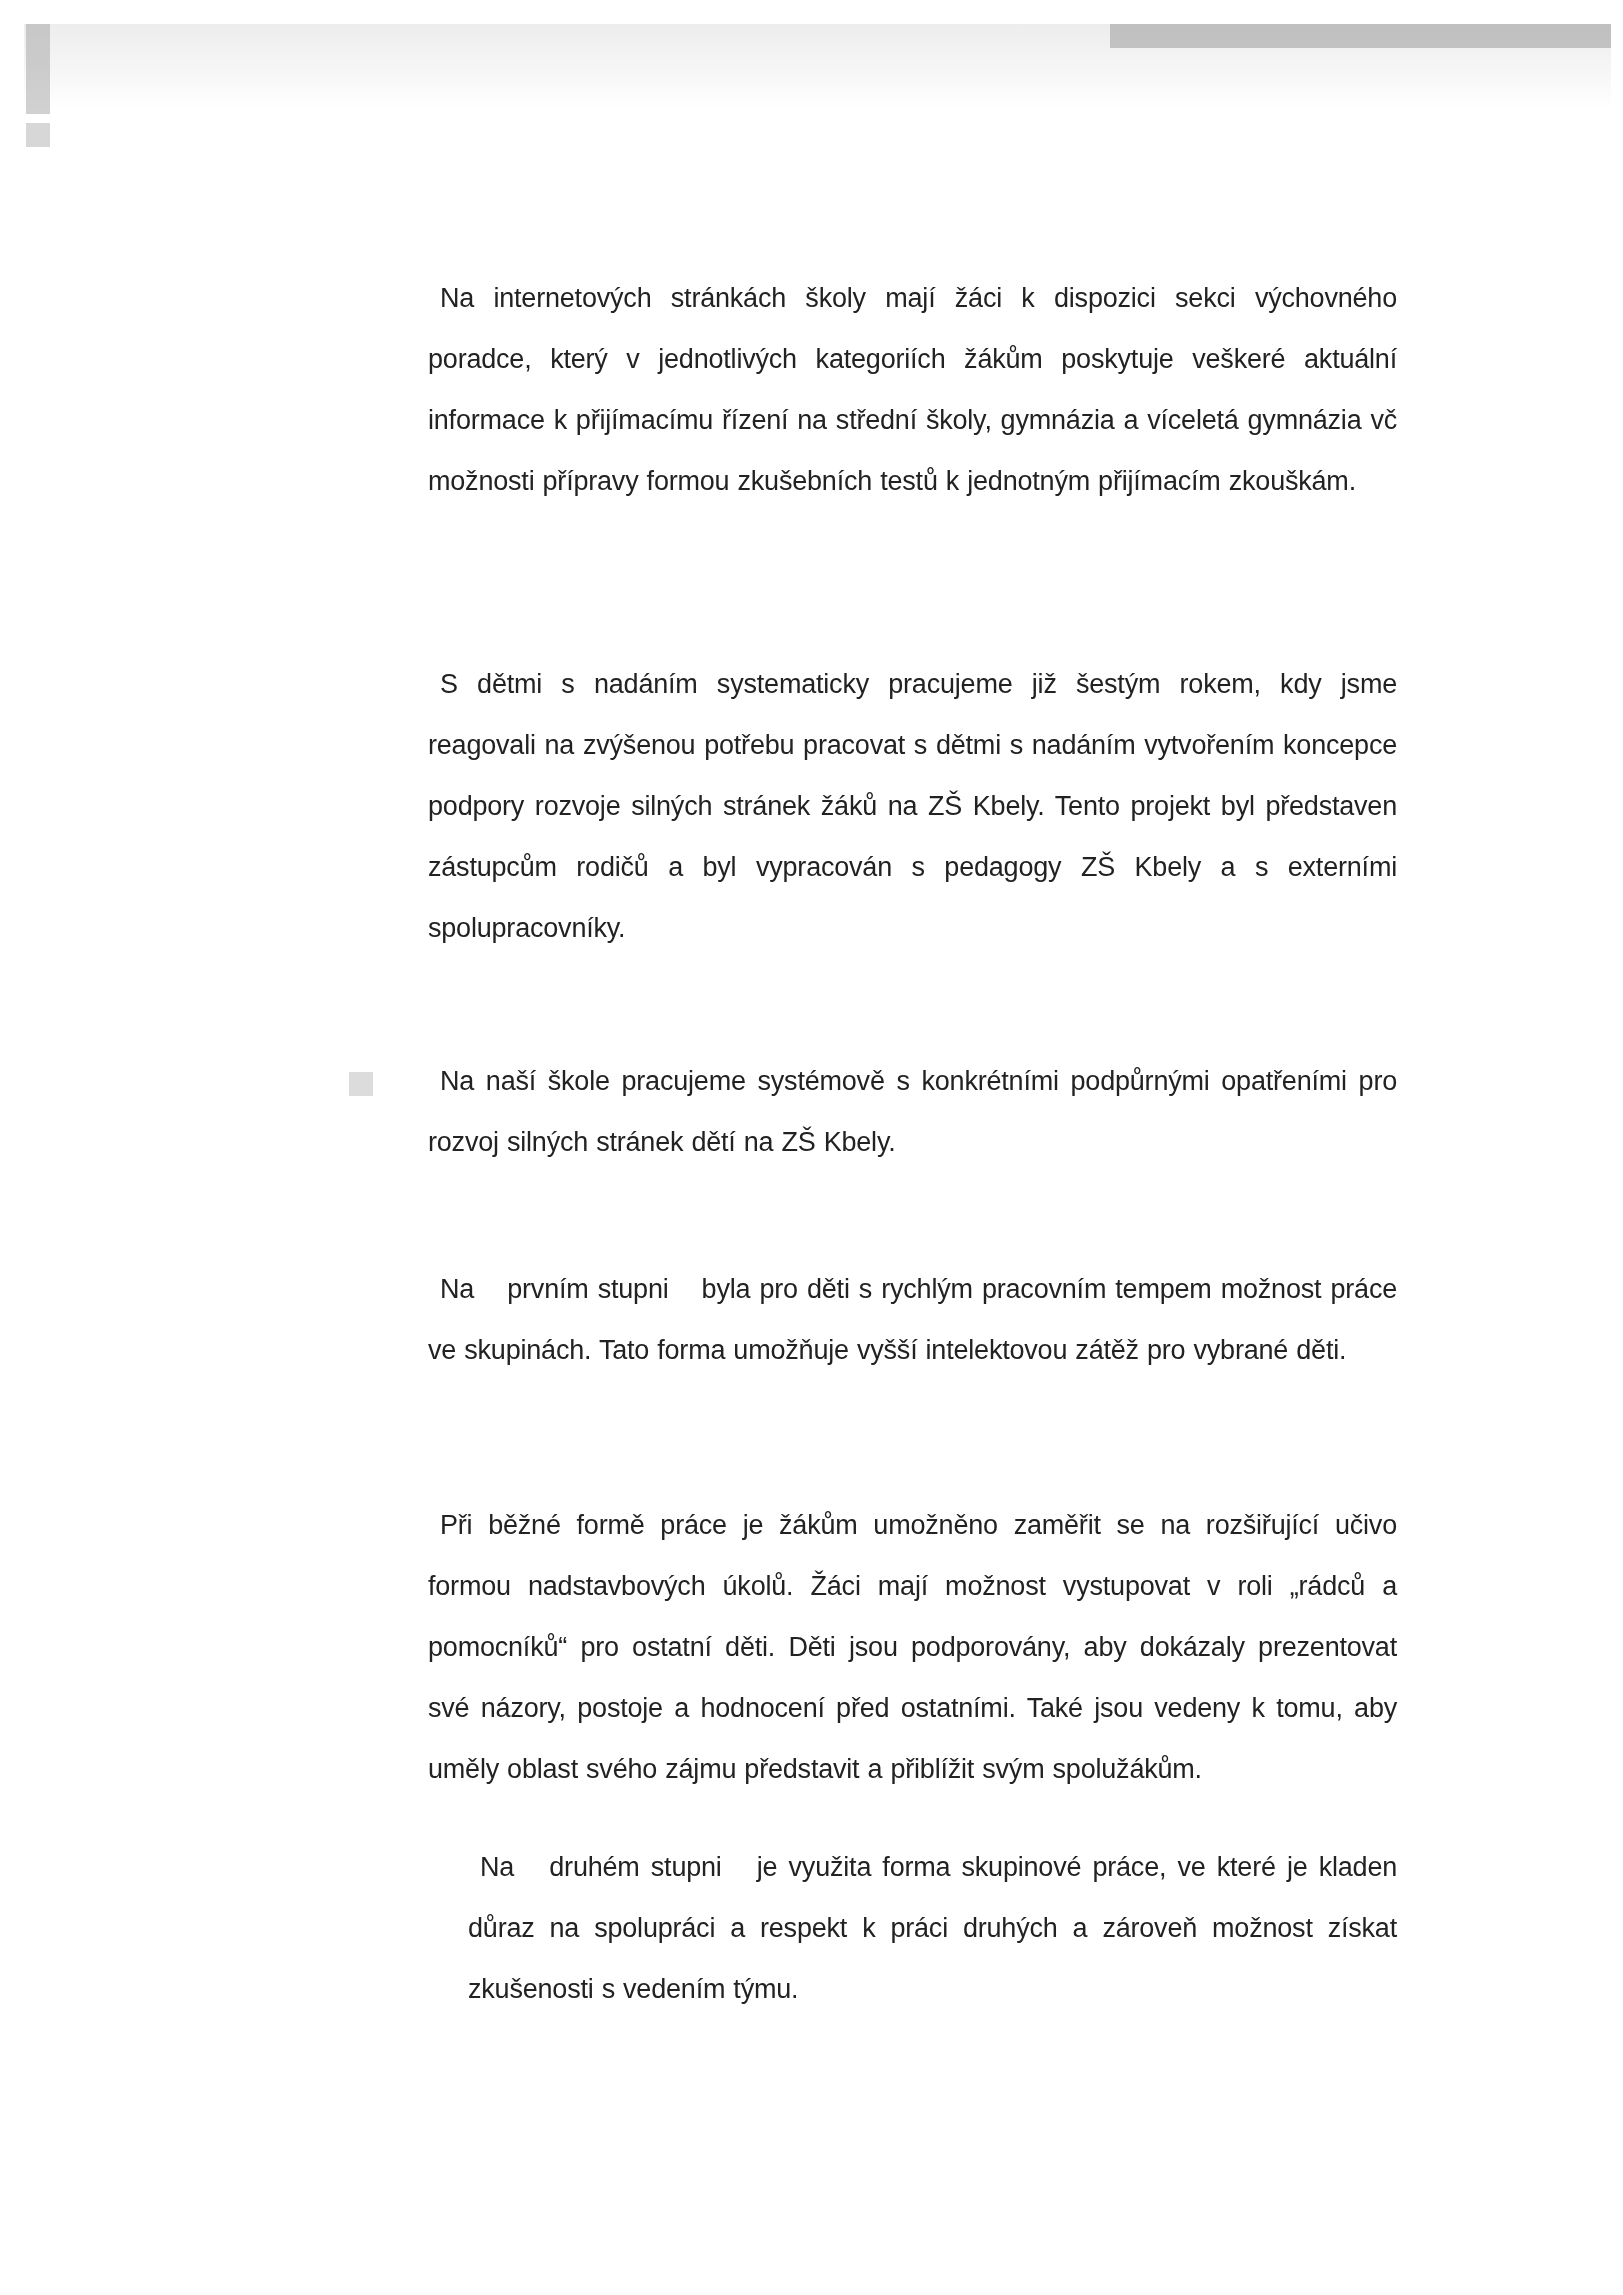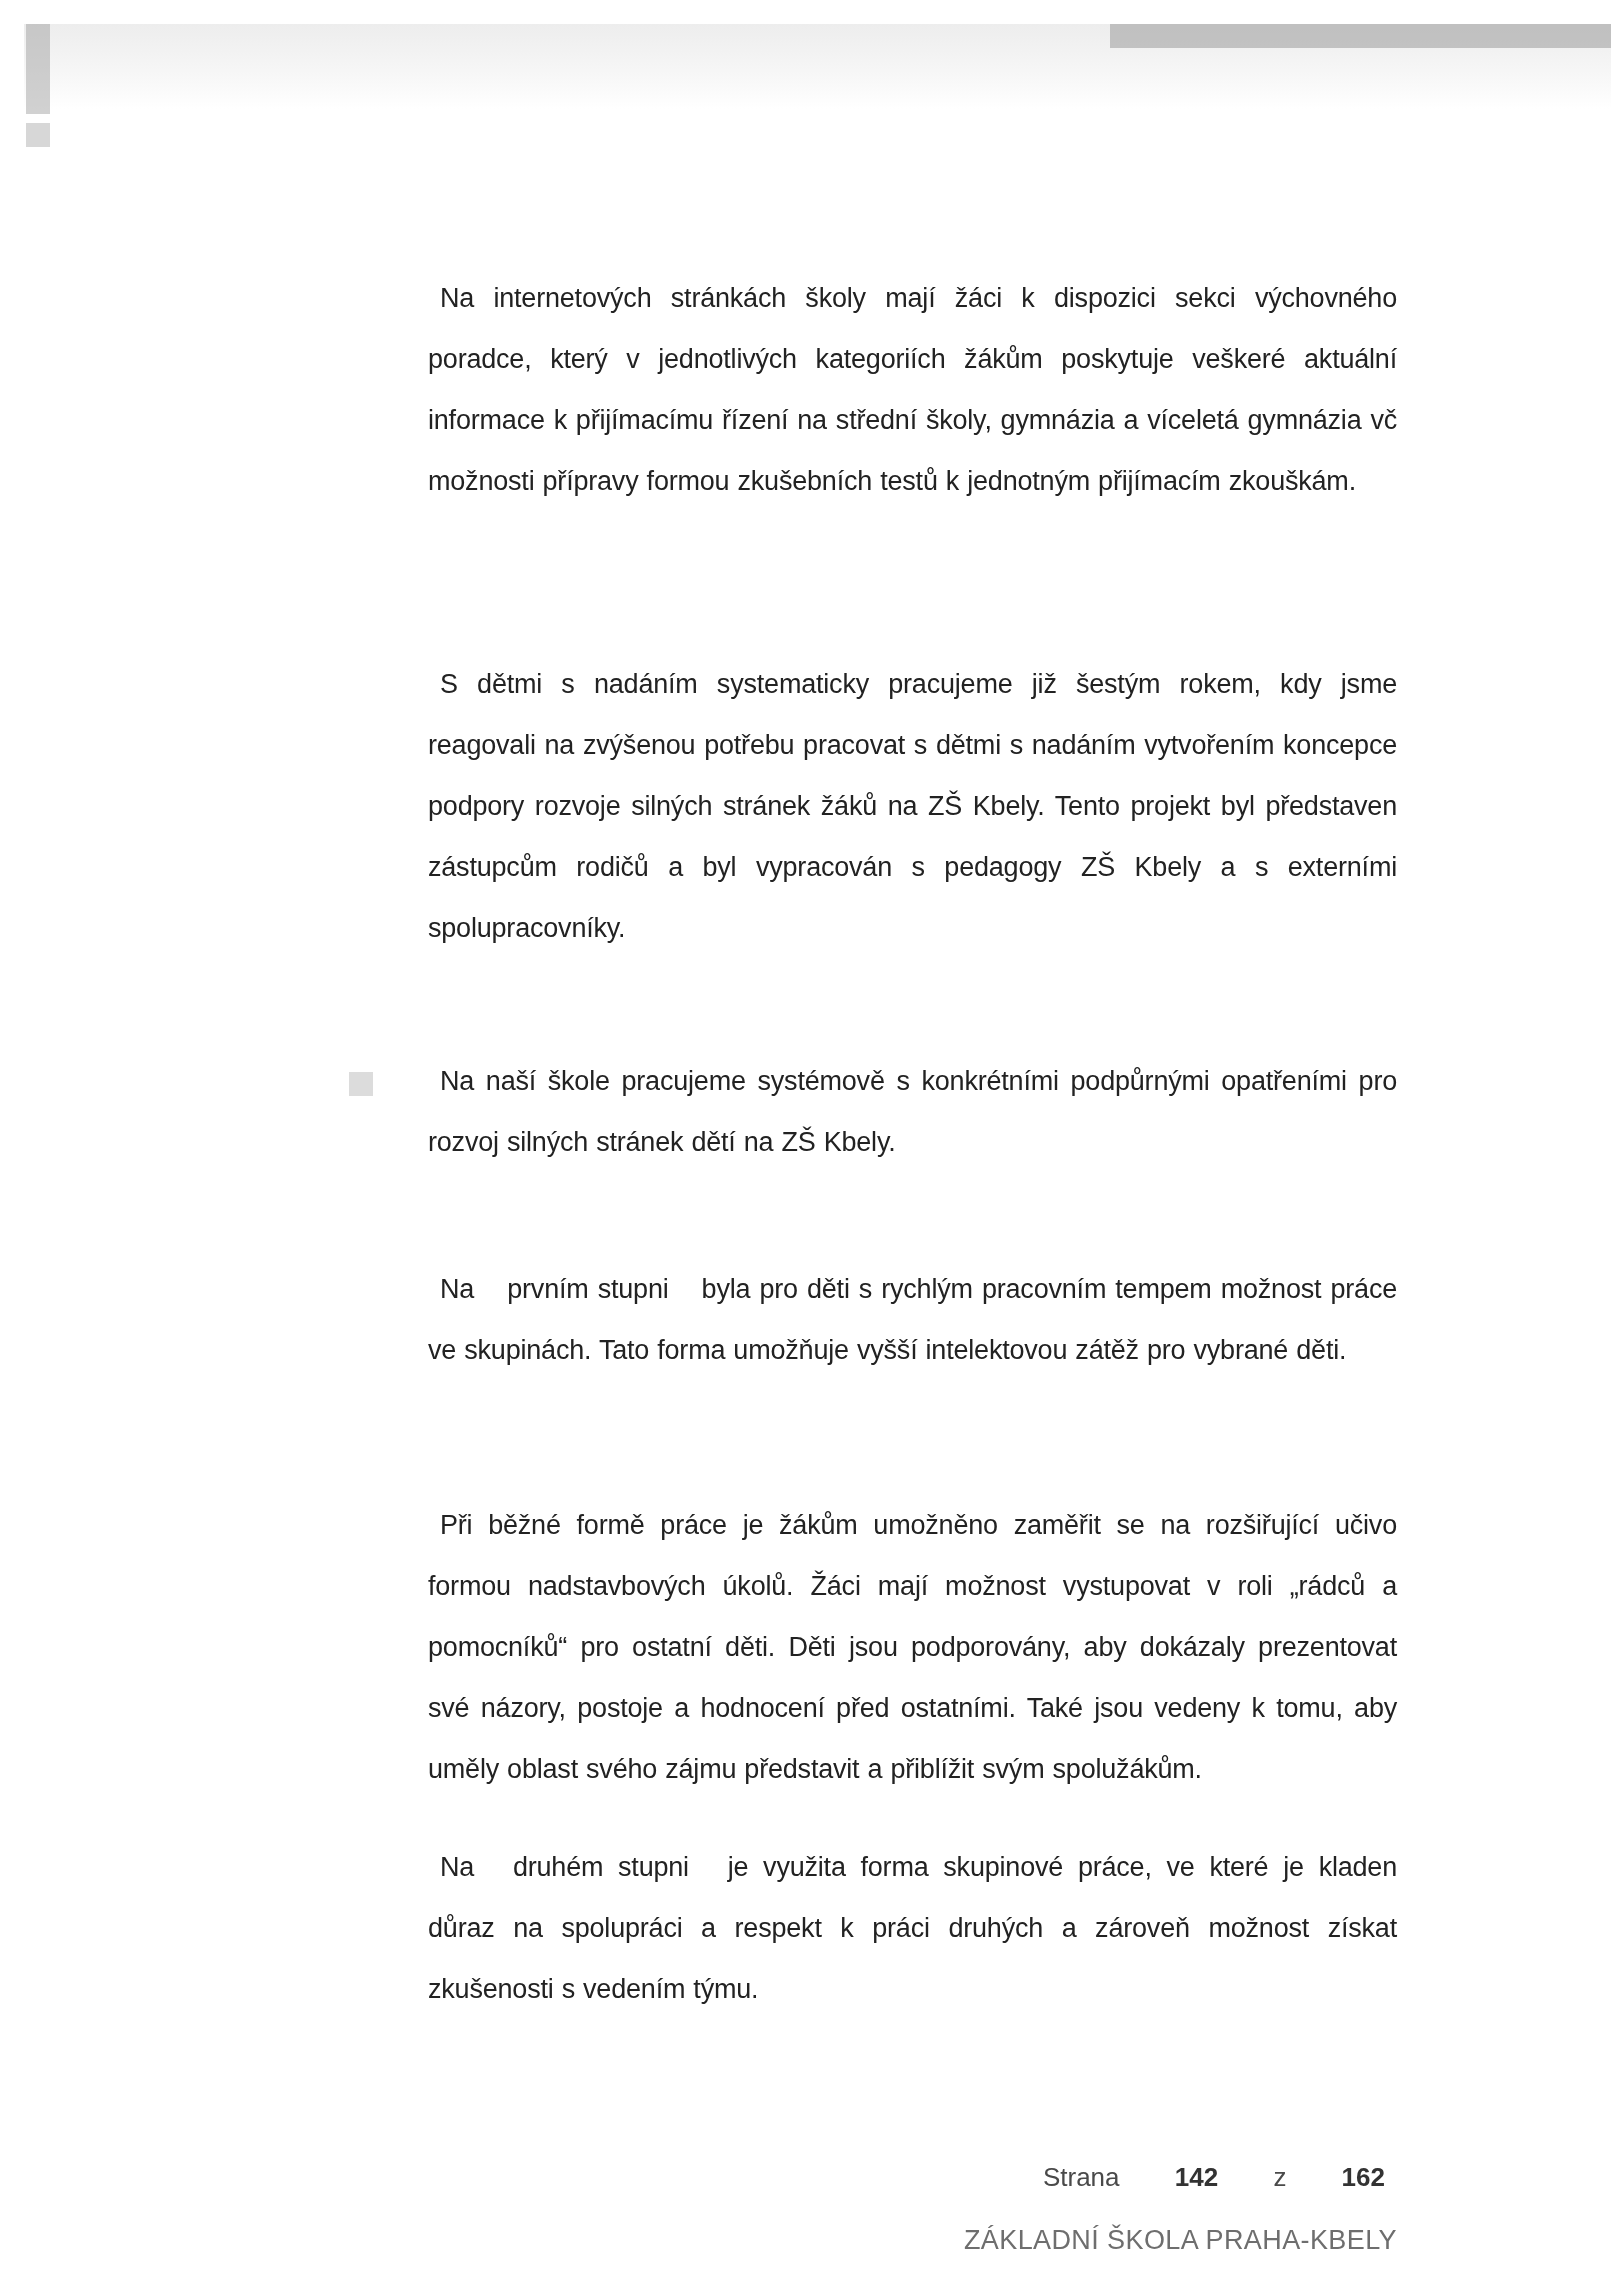--- a/index.html
+++ b/index.html
@@ -46,21 +46,21 @@
     letter-spacing:-0.2px;
     word-spacing:0.8px;
   }
   .content p .b{font-weight:normal;}
   
   .content p:nth-child(1){margin-bottom:118px;}
   .content p:nth-child(2){margin-bottom:68px;}
   .content p:nth-child(3){margin-bottom:62px;}
   .content p:nth-child(4){margin-bottom:90px;}
   .content p:nth-child(5){margin-bottom:12.7px;}
-  .content p:nth-child(6){margin-bottom:0;}
+  .content p:nth-child(6){margin-bottom:0;margin-left:40px;}
 
   .footer{
     position:absolute;
     top:2110px;
     left:380px;
     width:1017px;
     text-align:right;
   }
   .footer .page-line{
     font-size:26px;
@@ -91,27 +91,15 @@
 
   <div class="content" id="paragraphs">
       <p><span>Na internetových stránkách školy mají žáci k dispozici sekci výchovného poradce, který v jednotlivých kategoriích žákům poskytuje veškeré aktuální informace k přijímacímu řízení na střední školy, gymnázia a víceletá gymnázia vč možnosti přípravy formou zkušebních testů k jednotným přijímacím zkouškám.</span></p>
       <p><span>S dětmi s nadáním systematicky pracujeme již šestým rokem, kdy jsme reagovali na zvýšenou potřebu pracovat s dětmi s nadáním vytvořením koncepce podpory rozvoje silných stránek žáků na ZŠ Kbely. Tento projekt byl představen zástupcům rodičů a byl vypracován s pedagogy ZŠ Kbely a s externími spolupracovníky.</span></p>
       <p><span>Na naší škole pracujeme systémově s konkrétními podpůrnými opatřeními pro rozvoj silných stránek dětí na ZŠ Kbely.</span></p>
       <p><span>Na </span><span class="b">prvním stupni</span><span> byla pro děti s rychlým pracovním tempem možnost práce ve skupinách. Tato forma umožňuje vyšší intelektovou zátěž pro vybrané děti.</span></p>
       <p><span>Při běžné formě práce je žákům umožněno zaměřit se na rozšiřující učivo formou nadstavbových úkolů. Žáci mají možnost vystupovat v roli „rádců a pomocníků“ pro ostatní děti. Děti jsou podporovány, aby dokázaly prezentovat své názory, postoje a hodnocení před ostatními. Také jsou vedeny k tomu, aby uměly oblast svého zájmu představit a přiblížit svým spolužákům.</span></p>
       <p><span>Na </span><span class="b">druhém stupni</span><span> je využita forma skupinové práce, ve které je kladen důraz na spolupráci a respekt k práci druhých a zároveň možnost získat zkušenosti s vedením týmu.</span></p>
     </div>
 
-  <div class="footer">
-    <div class="page-line">
-      <span>Strana</span>
-      <span> </span>
-      <span class="num">142</span>
-      <span> </span>
-      <span>z</span>
-      <span> </span>
-      <span class="num">162</span>
-    </div>
-    <div class="org-line">ZÁKLADNÍ ŠKOLA PRAHA-KBELY</div>
-  </div>
 
 </div>
 
 
 </body></html>

